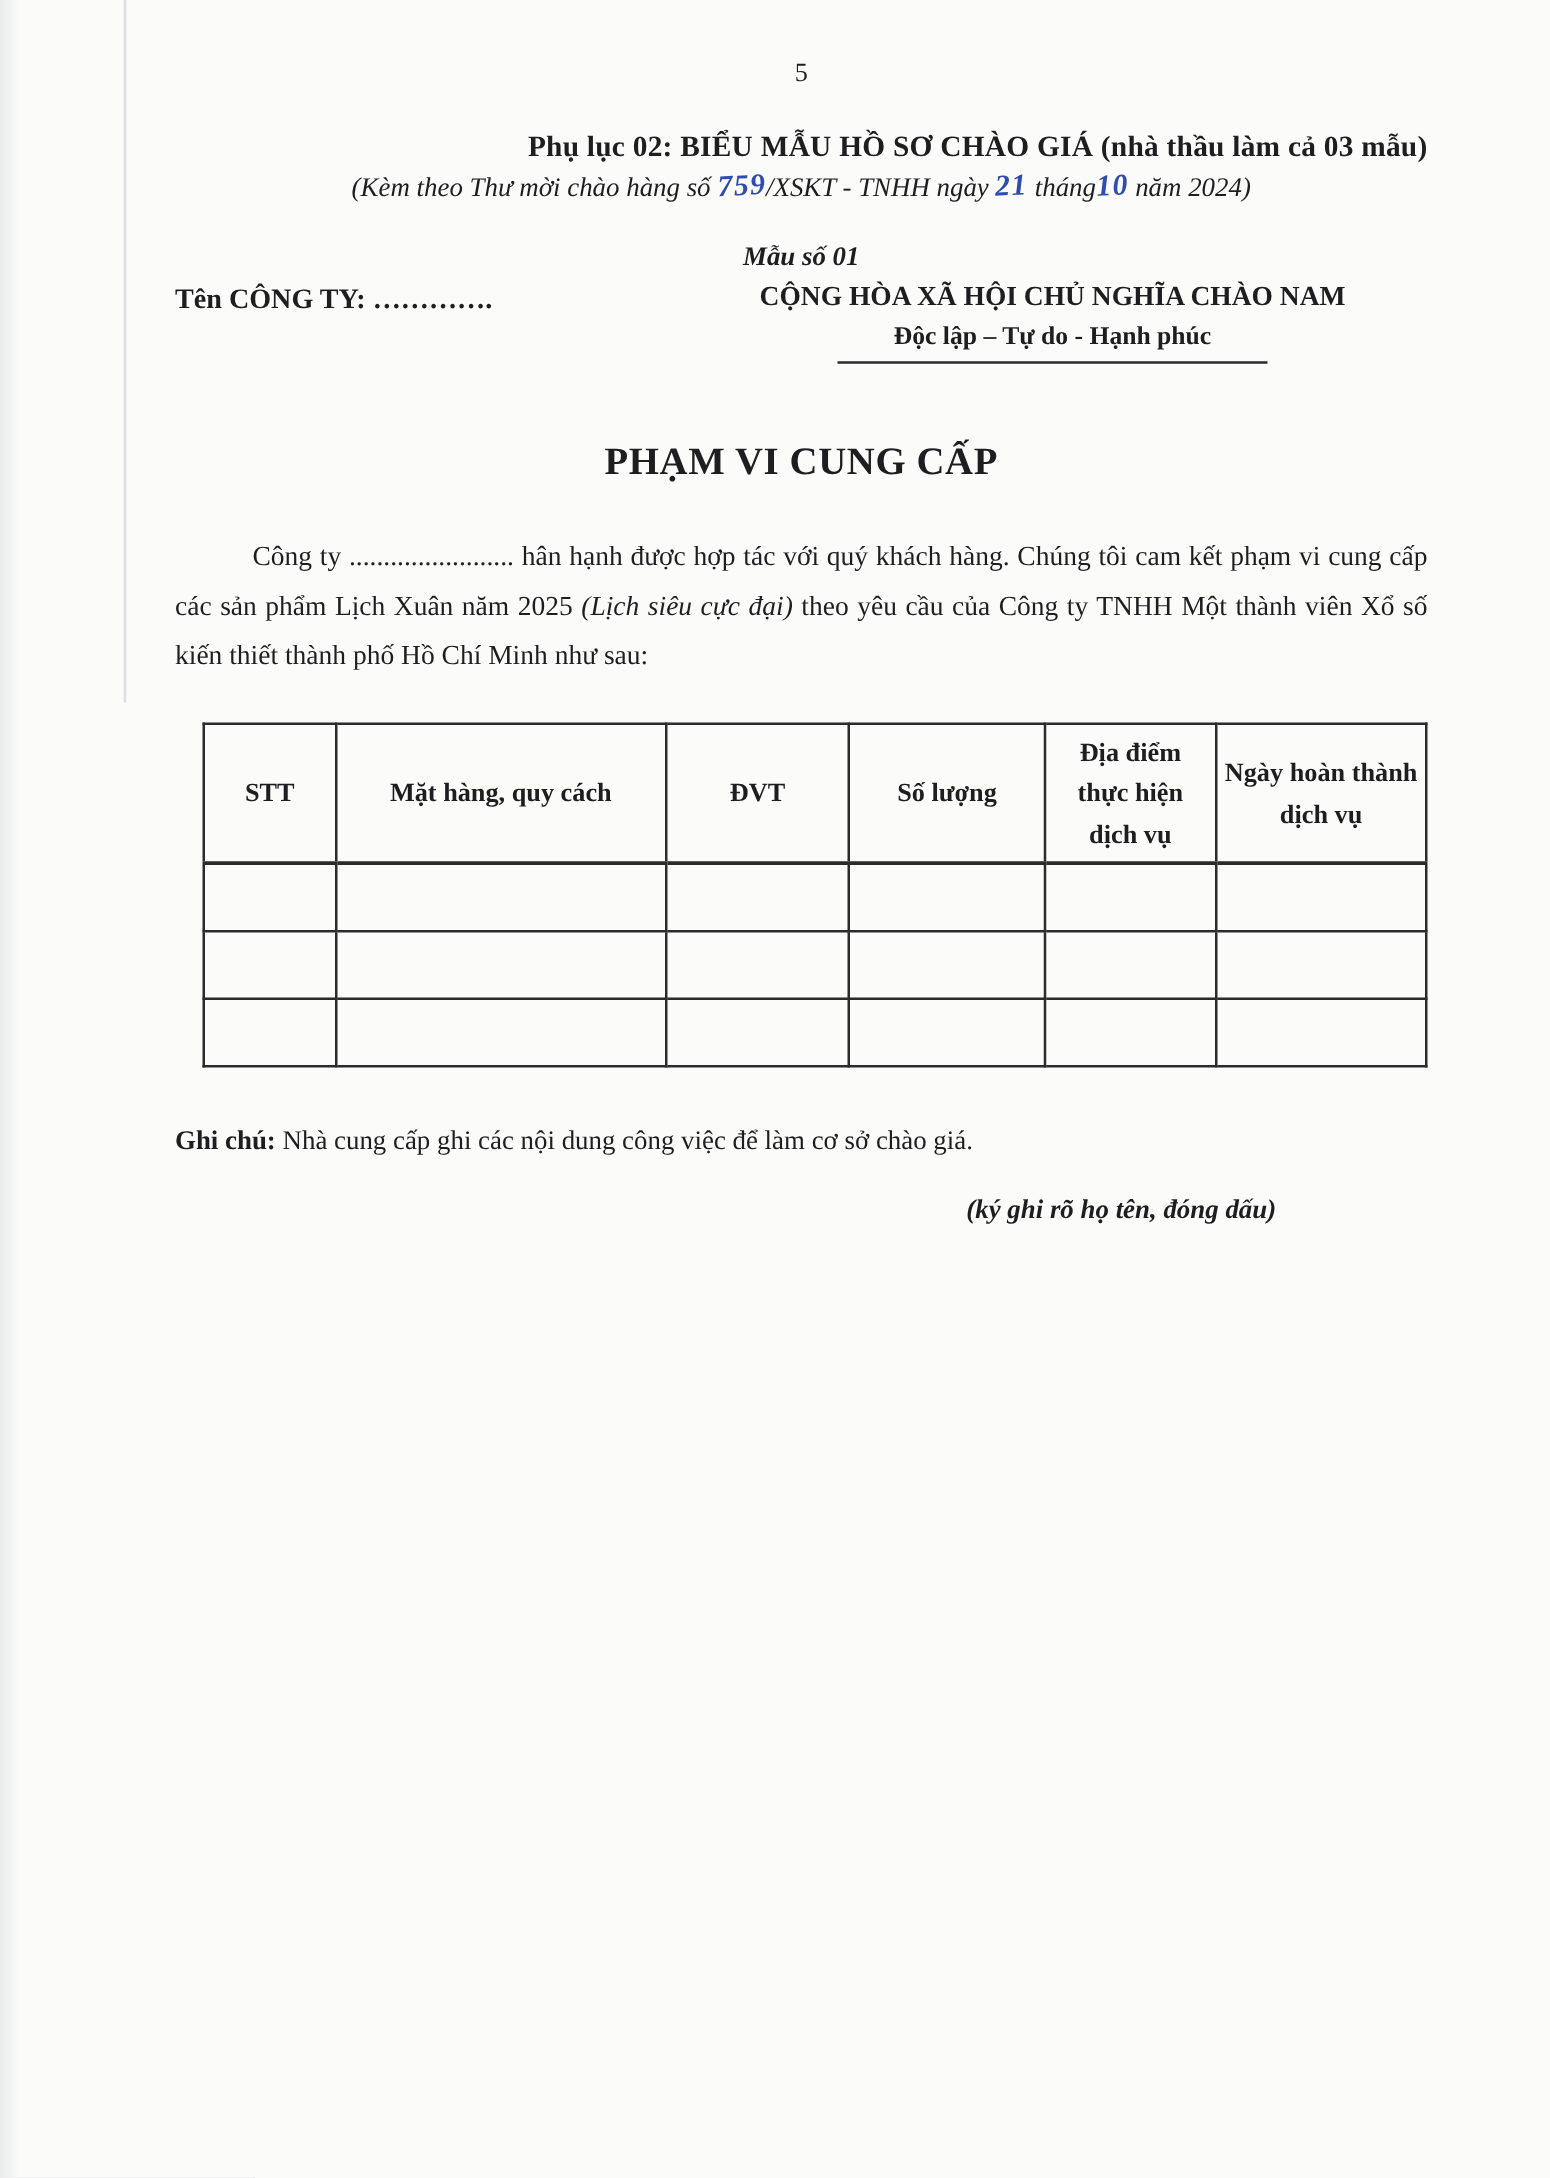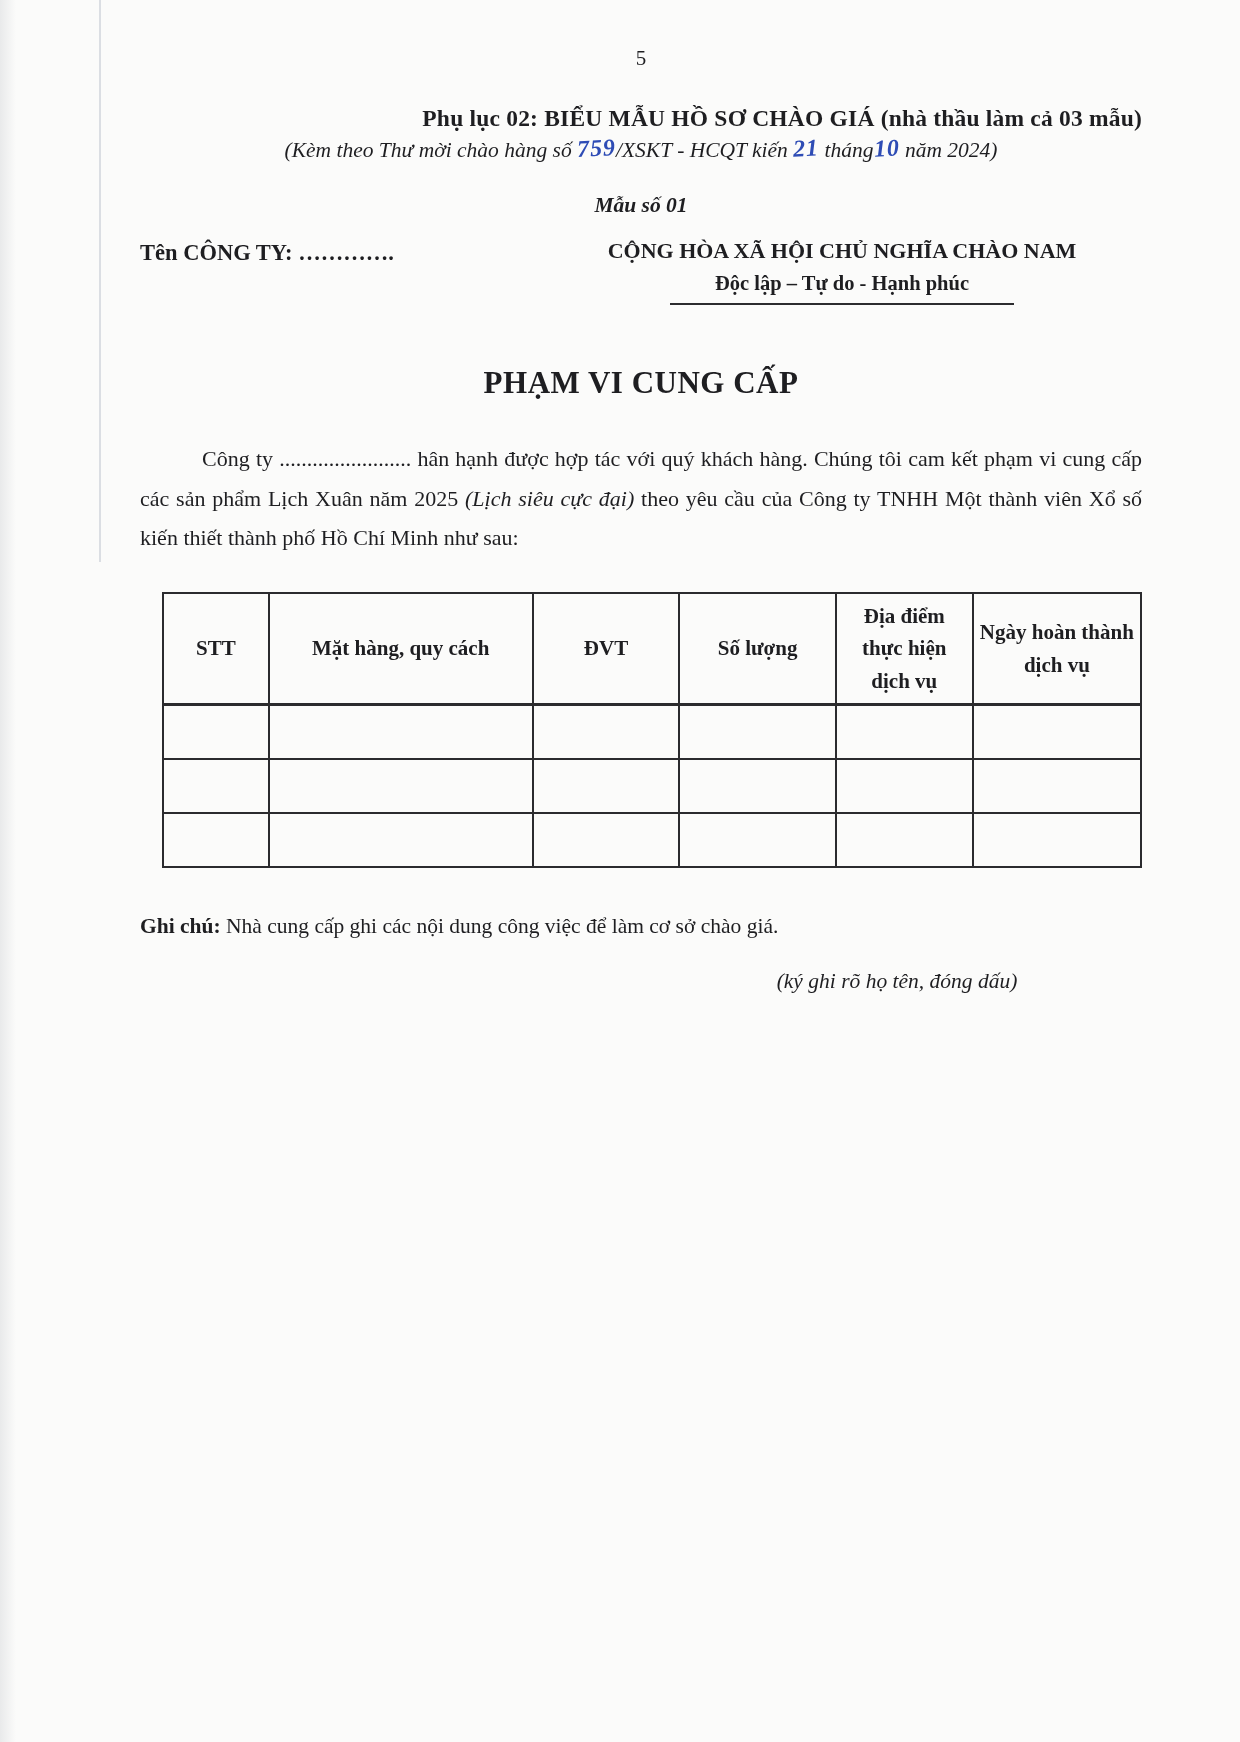--- a/index.html
+++ b/index.html
@@ -57,21 +57,21 @@
     text-align:center;
     font-weight:bold;
     font-style:italic;
     font-size:21.5px;
     margin-top:30px;
   }
   .header-row{
     display:flex;
     justify-content:space-between;
     align-items:flex-start;
-    margin-top:20px;
+    margin-top:6px;
   }
   .company-line{
     font-weight:bold;
     font-size:22.5px;
     padding-top:2px;
     white-space:nowrap;
   }
   .national-block{
     width:600px;
     text-align:center;
@@ -145,36 +145,37 @@
     text-align:center;
   }
   .signature-title{
     font-weight:bold;
     font-size:22px;
   }
   .signature-sub{
     font-style:italic;
     font-size:21.5px;
     margin-top:8px;
+    font-weight:bold;
   }
 </style>
 </head>
 <body>
 
 <div class="page">
   <div class="scan-edge-left"></div>
   <div class="scan-fold-line"></div>
 
   <div class="content">
 
     <div class="page-number">5</div>
 
     <div class="doc-title">Phụ lục 02: BIỂU MẪU HỒ SƠ CHÀO GIÁ (nhà thầu làm cả 03 mẫu)</div>
 
-    <div class="doc-subtitle"><span>(Kèm theo Thư mời chào hàng số </span><span class="ink" style="color: rgb(46, 76, 181);">759</span><span>/XSKT - HCQT kiến </span><span class="ink" style="color: rgb(46, 76, 181);">21</span><span> tháng</span><span class="ink" style="color: rgb(46, 76, 181);">10</span><span> năm 2024)</span></div>
+    <div class="doc-subtitle"><span>(Kèm theo Thư mời chào hàng số </span><span class="ink" style="color: rgb(46, 76, 181);">759</span><span>/XSKT - TNHH ngày </span><span class="ink" style="color: rgb(46, 76, 181);">21</span><span> tháng</span><span class="ink" style="color: rgb(46, 76, 181);">10</span><span> năm 2024)</span></div>
 
     <div class="form-label">Mẫu số 01</div>
 
     <div class="header-row">
       <div class="company-line">Tên CÔNG TY: ………….</div>
       <div class="national-block">
         <div class="national-line1">CỘNG HÒA XÃ HỘI CHỦ NGHĨA CHÀO NAM</div>
         <div class="national-line2">Độc lập –  Tự do -  Hạnh phúc</div>
         <div class="national-underline"></div>
       </div>

